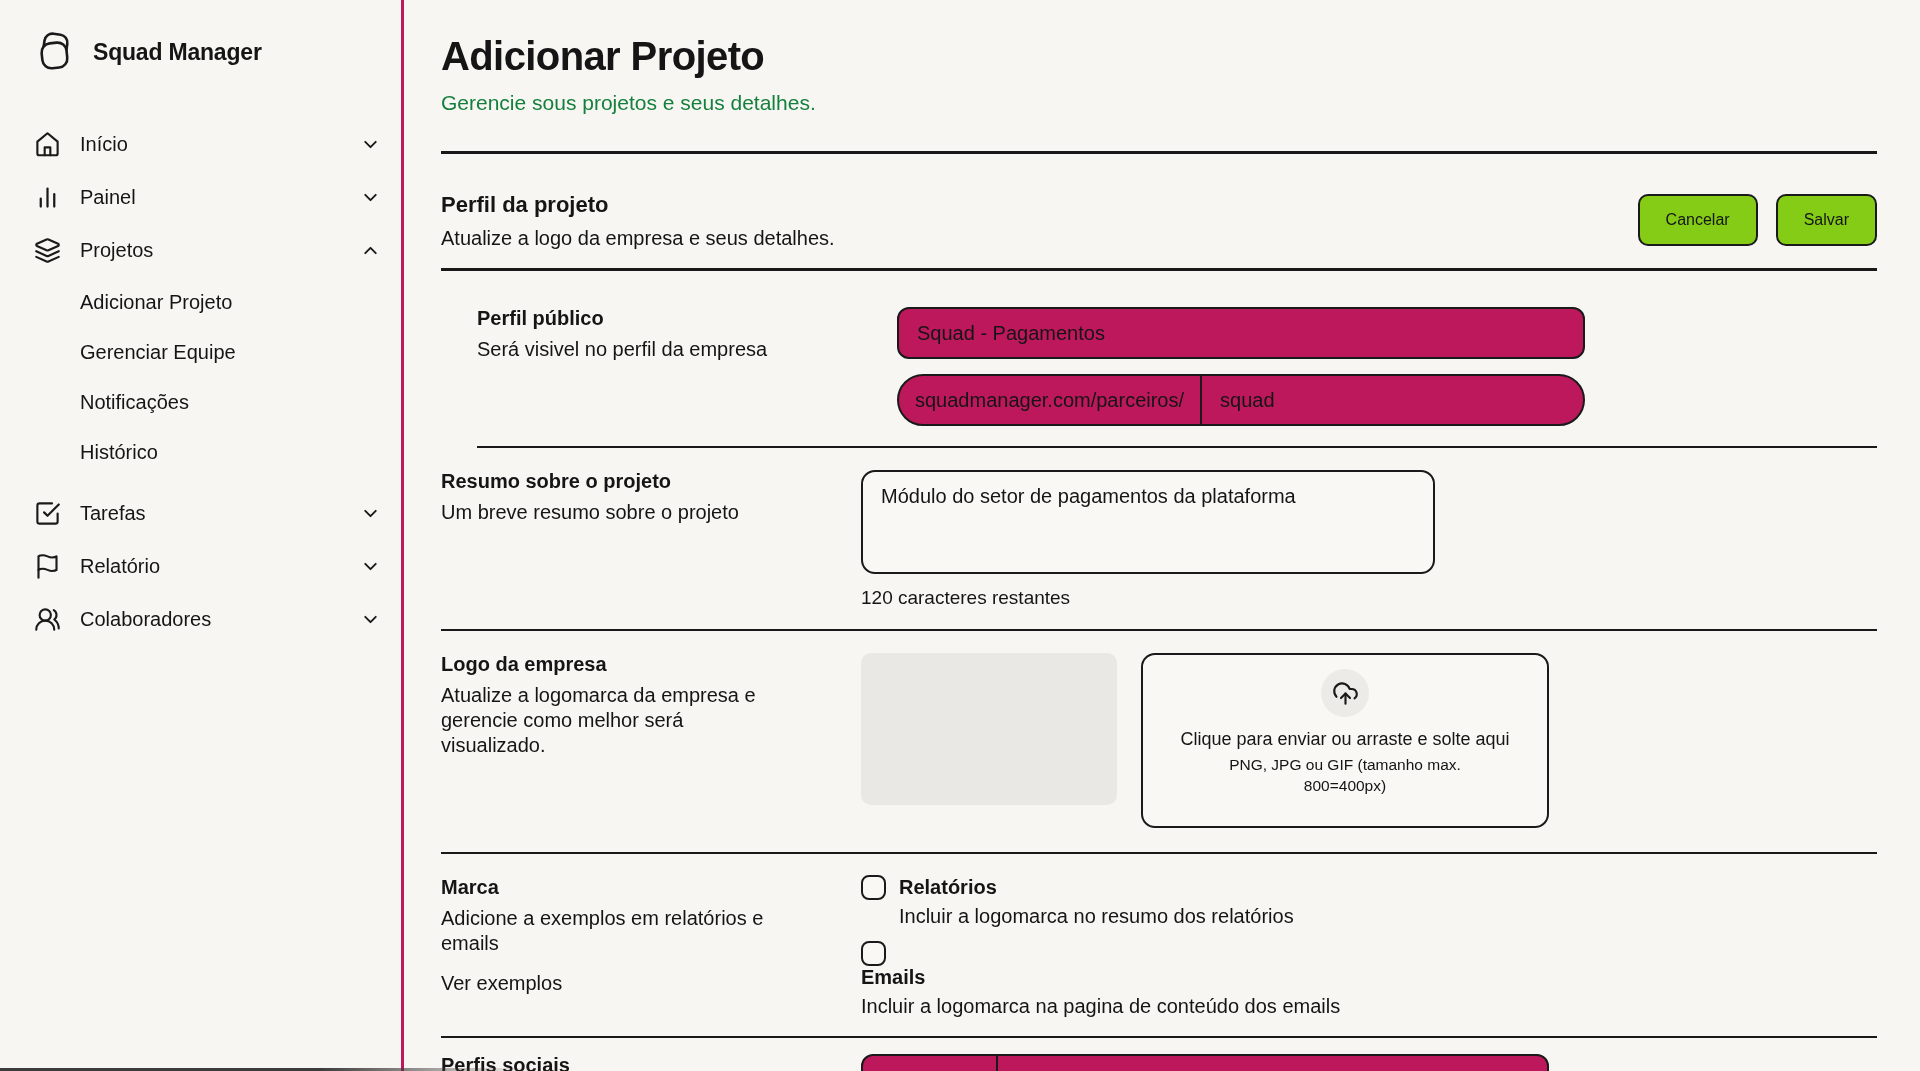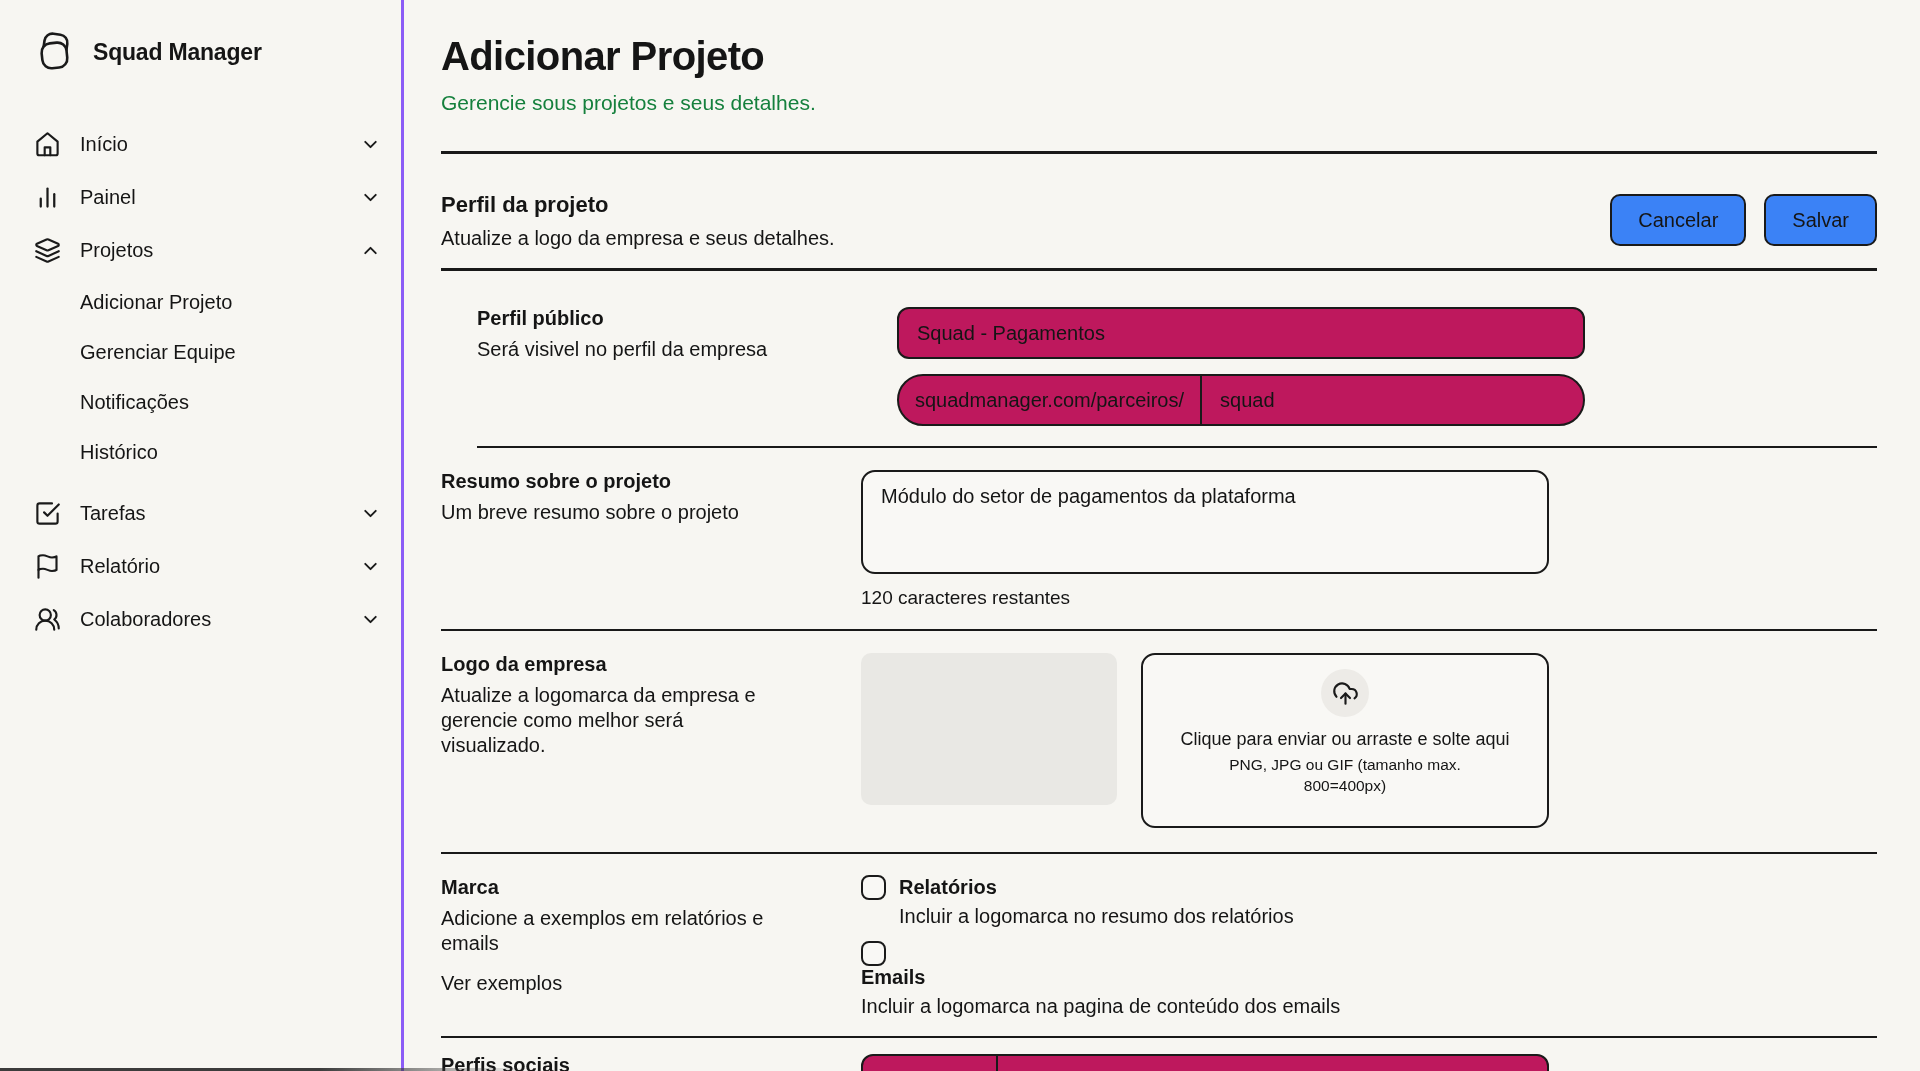--- a/index.html
+++ b/index.html
@@ -9,21 +9,21 @@
     background:#f7f6f2;
     color:#151515;
     overflow:hidden;
     position:relative;
   }
   svg { display:block; }
 
   
   .sidebar {
     position:absolute; left:0; top:0; bottom:0; width:404px;
-    border-right:3px solid #8b5cf6;
+    border-right:3px solid #be185d;
     padding:30px 20px 0 34px;
     background:#f7f6f2;
   }
   .logo-row { display:flex; align-items:center; gap:15px; }
   .brand { font-size:23px; font-weight:700; letter-spacing:-0.2px; }
   .nav { margin-top:44px; }
   .nav-item {
     display:flex; align-items:center; gap:19px; height:53px;
     font-size:20px; cursor:pointer;
   }
@@ -44,22 +44,22 @@
 
   .section-head {
     display:flex; justify-content:space-between; align-items:flex-start;
     padding-top:38px; padding-bottom:18px; border-bottom:3px solid #191919;
   }
   .section-title { font-size:22px; font-weight:700; }
   .section-subtitle { font-size:20px; margin-top:9px; }
   .head-actions { display:flex; gap:18px; margin-top:2px; }
   .btn {
     font-family:"Liberation Sans", sans-serif;
-    font-size:20px; color:#151515;
-    background:#3b82f6;
+    font-size:16px; color:#151515;
+    background:#84cc16;
     border:2.5px solid #1a1a1a; border-radius:10px;
     height:52px; padding:0 26px; cursor:pointer;
   }
 
   .form-row {
     display:grid; grid-template-columns:420px 688px;
     border-bottom:2.5px solid #191919;
   }
   .form-row.last { border-bottom:none; }
   .f-label { font-size:20px; font-weight:700; }
@@ -80,21 +80,21 @@
   }
   .stack-gap { margin-top:15px;border-radius:26px; }
   .composite { padding:0; overflow:hidden; }
   .composite .prefix {
     height:100%; display:flex; align-items:center;
     padding:0 16px; border-right:2px solid #1a1a1a; white-space:nowrap;
   }
   .composite .value { padding:0 18px; white-space:nowrap; }
 
   .textarea {
-    width:688px; height:104px;
+    width:574px; height:104px;
     border:2.5px solid #1a1a1a; border-radius:14px;
     background:#f9f8f5;
     font-size:20px; padding:13px 18px;
   }
   .hint { font-size:19px; margin-top:13px; }
 
   .logo-controls { display:flex; }
   .logo-preview {
     width:256px; height:152px; border-radius:10px;
     background:#e9e8e4; margin-right:24px;

